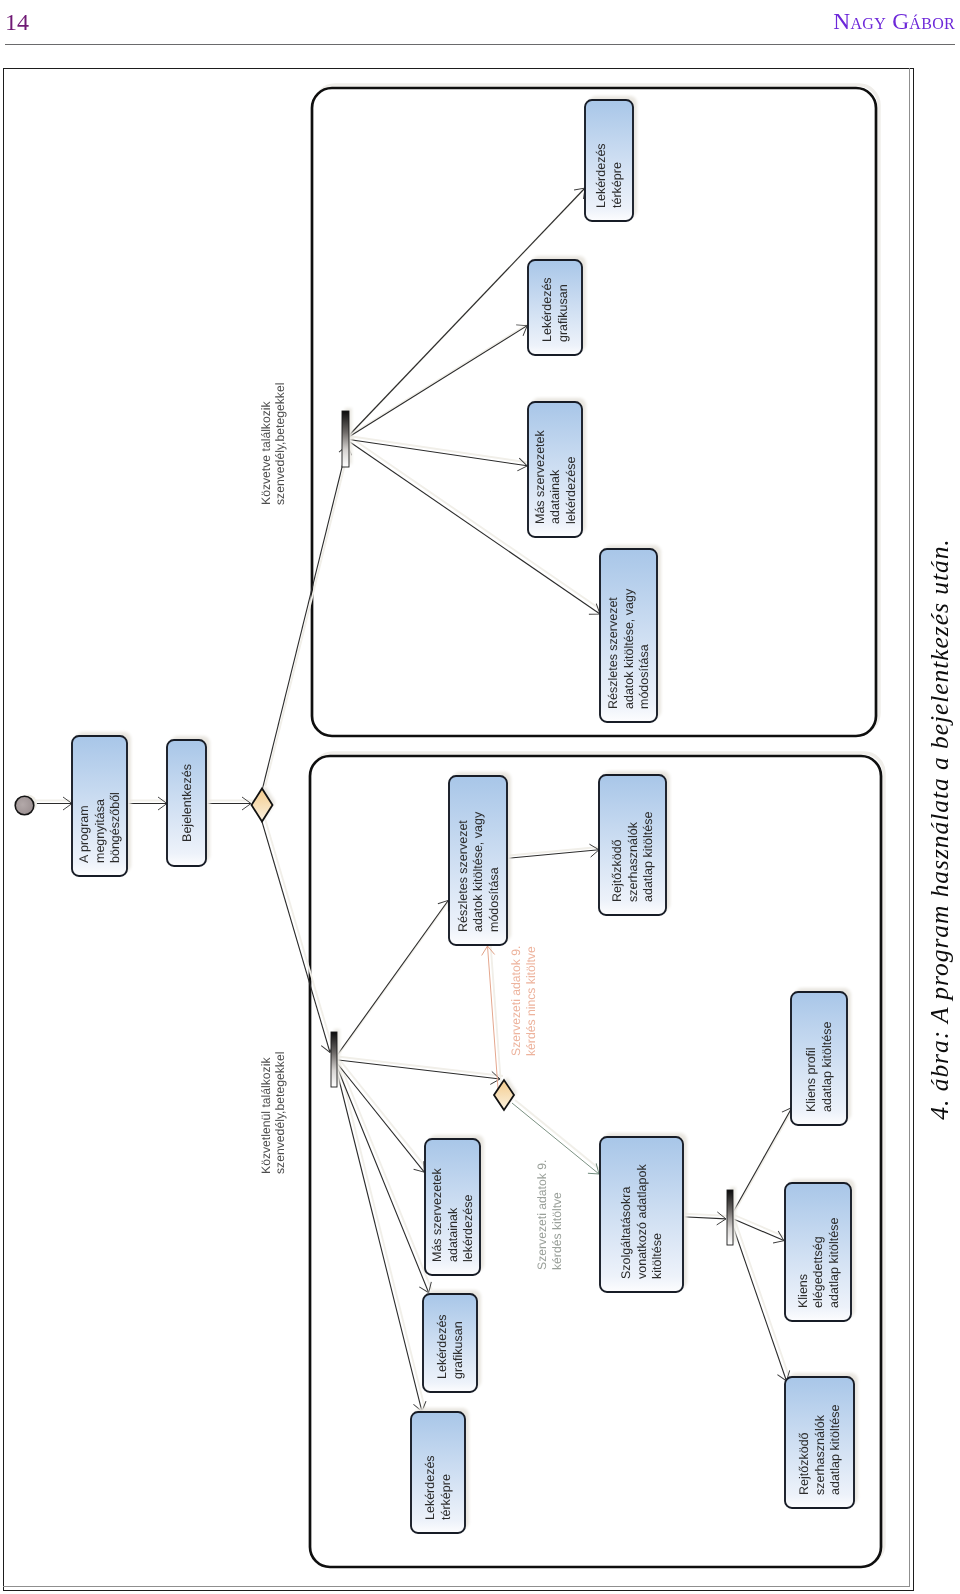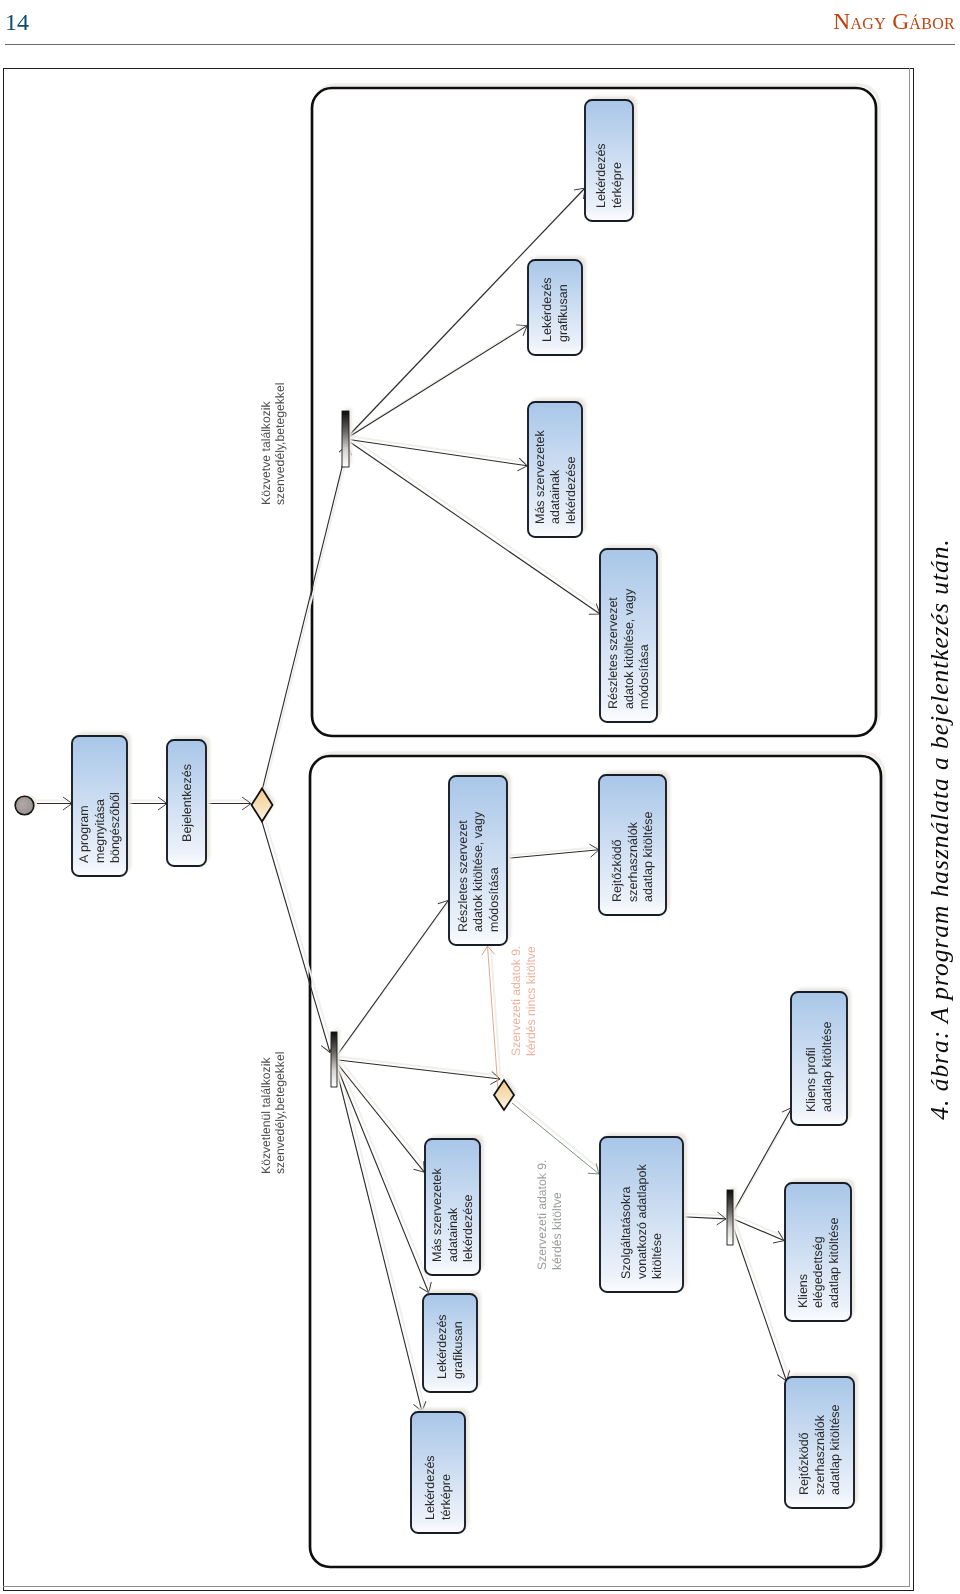--- a/index.html
+++ b/index.html
@@ -1,22 +1,22 @@
 <!DOCTYPE html>
 <html><head>
 <meta charset="utf-8">
 <title>14 — NAGY GÁBOR</title>
 <style>
   html,body{margin:0;padding:0;background:#fff;}
   body{width:960px;height:1594px;overflow:hidden;font-family:"Liberation Serif",serif;}
   #page{position:relative;width:960px;height:1594px;background:#fff;}
 
   
-  .hdr-num{position:absolute;left:5px;top:10px;font-size:24px;color:#0c4a6e;line-height:1;}
-  .hdr-name{position:absolute;right:5px;top:10px;font-size:23.4px;color:#c2410c;
+  .hdr-num{position:absolute;left:5px;top:10px;font-size:24px;color:#701a75;line-height:1;}
+  .hdr-name{position:absolute;right:5px;top:10px;font-size:23.4px;color:#6d28d9;
             font-variant:small-caps;letter-spacing:0.3px;line-height:1;text-align:center;}
   .hdr-rule{position:absolute;left:5px;top:44px;width:950px;height:1.1px;background:#6a6a6c;}
 
   
   #figframe{position:absolute;left:3px;top:68px;width:911px;height:1523px;box-sizing:border-box;
             border:1.4px solid #1d1d1d;}
   #figframe .inner{position:absolute;left:-1px;top:-1px;right:2.6px;bottom:2.6px;
             border-right:1.1px solid #8f8f8f;border-bottom:1.1px solid #8f8f8f;box-sizing:border-box;}
 
   

